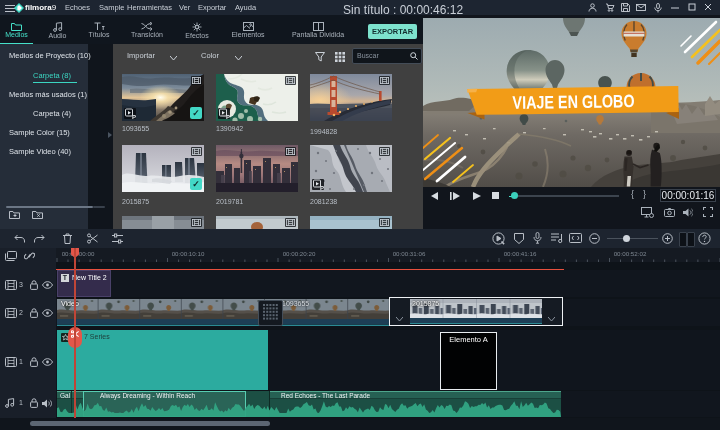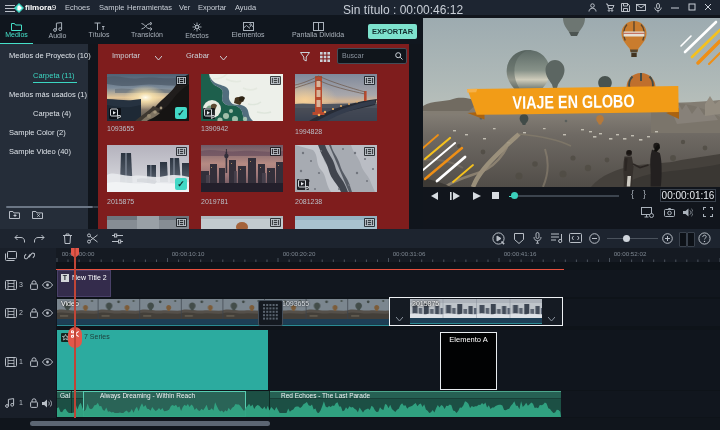--- a/index.html
+++ b/index.html
@@ -11,21 +11,21 @@
 
 #tabbar{position:absolute;left:0;top:15px;width:424px;height:29px;background:#10161e}
 .tab{position:absolute;top:7px;text-align:center;color:#aab2bb;font-size:7px}
 .tab svg{margin:0 auto 2px auto}
 .tab.act{color:#45e0c8}
 #prevpanel{position:absolute;left:423px;top:15px;width:297px;height:214px;background:#11151c}
 
 #sidebar{position:absolute;left:0;top:44px;width:88px;height:185px;background:#252d39}
 .side{position:absolute;font-size:7.5px;color:#dde2e8;white-space:nowrap}
 
-#media{position:absolute;left:98px;top:44px;width:311px;height:185px;background:#7f1d1d}
+#media{position:absolute;left:113px;top:44px;width:311px;height:185px;background:#404040}
 .mtool{position:absolute;font-size:7.5px;color:#ccd2d9}
 .thumb{position:absolute;width:82px;height:47px;background:#333;overflow:hidden}
 .tlabel{position:absolute;font-size:7px;color:#b9bfc7}
 .badge-film{position:absolute;right:2px;top:2px;width:11px;height:9px;background:rgba(10,14,18,.78);border-radius:1px;display:flex;align-items:center;justify-content:center}
 .badge-p{position:absolute;left:2px;bottom:2px;width:12px;height:11px;background:rgba(8,11,15,.85);border-radius:1px}
 .badge-ck{position:absolute;right:2px;bottom:2px;width:12px;height:12px;background:#43d8c6;border-radius:2px;display:flex;align-items:center;justify-content:center;color:#0d2a28;font-size:9px;font-weight:bold}
 
 #ttool{position:absolute;left:0;top:229px;width:720px;height:19px;background:#1d242f}
 #ruler{position:absolute;left:0;top:248px;width:720px;height:14px;background:#151a22}
 .rlab{position:absolute;top:2px;font-size:6.2px;color:#7e8791}
@@ -135,45 +135,45 @@
           <rect x=".5" y=".5" width="10" height="8"></rect>
           <path d="M5.5 .5v8"></path>
         </svg>
     Pantalla Dividida
   </div>
   <div class="abs" style="left:368px;top:9px;width:49px;height:15px;background:#7de2cd;border-radius:2px;color:#132d2e;font-size:7.5px;font-weight:bold;text-align:center;line-height:15px">EXPORTAR</div>
 </div>
 
 <div id="sidebar">
   <div class="side" style="left:9px;top:7px">Medios de Proyecto (10)</div>
-  <div class="side" style="left:33px;top:27px;color:#3bd6c2">Carpeta (11)</div>
+  <div class="side" style="left:33px;top:27px;color:#3bd6c2">Carpeta (8)</div>
   <div class="abs" style="left:33px;top:38px;width:44px;height:1px;background:#3bd6c2"></div>
   <div class="side" style="left:9px;top:46px">Medios más usados (1)</div>
   <div class="side" style="left:33px;top:65px">Carpeta (4)</div>
-  <div class="side" style="left:9px;top:84px">Sample Color (2)</div>
+  <div class="side" style="left:9px;top:84px">Sample Color (15)</div>
   <div class="side" style="left:9px;top:103px">Sample Video (40)</div>
   <div class="abs" style="left:6px;top:162px;width:87px;height:2px;background:#6b7685;border-radius:1px"></div>
   <div class="abs" style="left:93px;top:162px;width:12px;height:2px;background:#39414c;border-radius:1px"></div>
   <svg class="abs" style="left:9px;top:165px" width="13" height="11" viewBox="0 0 13 11" fill="none" stroke="#c9cfd7" stroke-width="0.9">
         <path d="M.5 9.5v-7h3.4l1 1.4h5.6v5.6z"></path>
         <path d="M4.5 6.5h3M6 5v3"></path>
       </svg>
   <svg class="abs" style="left:32px;top:165px" width="13" height="11" viewBox="0 0 13 11" fill="none" stroke="#c9cfd7" stroke-width="0.9">
         <path d="M.5 9.5v-7h3.4l1 1.4h5.6v5.6z"></path>
         <path d="M5.3 5.3l2.4 2.4M7.7 5.3L5.3 7.7"></path>
       </svg>
   <div class="abs" style="left:108px;top:88px;width:0;height:0;border-top:3px solid transparent;border-bottom:3px solid transparent;border-left:4px solid #4a5460"></div>
 </div>
 
 <div id="media">
   <div class="mtool" style="left:14px;top:7px">Importar</div>
   <svg class="abs" style="left:57px;top:12px" width="7" height="5">
         <path d="M0 0l3.5 4L7 0" fill="none" stroke="#ccd2d9"></path>
       </svg>
-  <div class="mtool" style="left:88px;top:7px">Grabar</div>
+  <div class="mtool" style="left:88px;top:7px">Color</div>
   <svg class="abs" style="left:122px;top:12px" width="7" height="5">
         <path d="M0 0l3.5 4L7 0" fill="none" stroke="#ccd2d9"></path>
       </svg>
   <svg class="abs" style="left:202px;top:8px" width="10" height="10" viewBox="0 0 10 10" fill="none" stroke="#ccd2d9" stroke-width="1">
         <path d="M.5 .5h9L6.2 5v4L3.8 7.6V5z"></path>
       </svg>
   <svg class="abs" style="left:222px;top:8px" width="10" height="10" viewBox="0 0 10 10" fill="#ccd2d9">
         <rect x="0" y="0" width="2.6" height="2.6"></rect>
         <rect x="3.7" y="0" width="2.6" height="2.6"></rect>
         <rect x="7.4" y="0" width="2.6" height="2.6"></rect>

